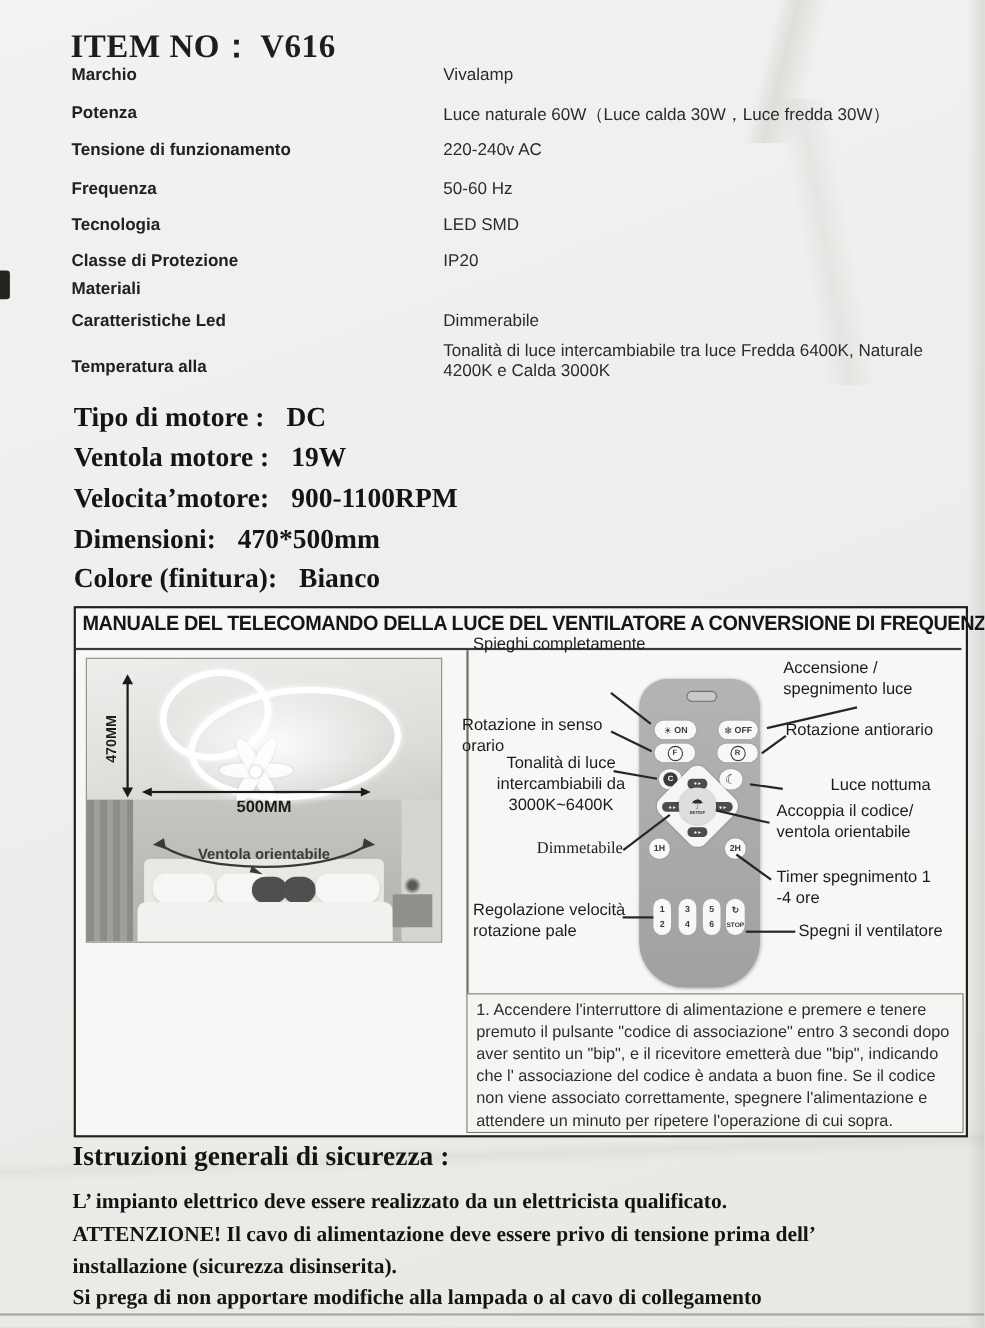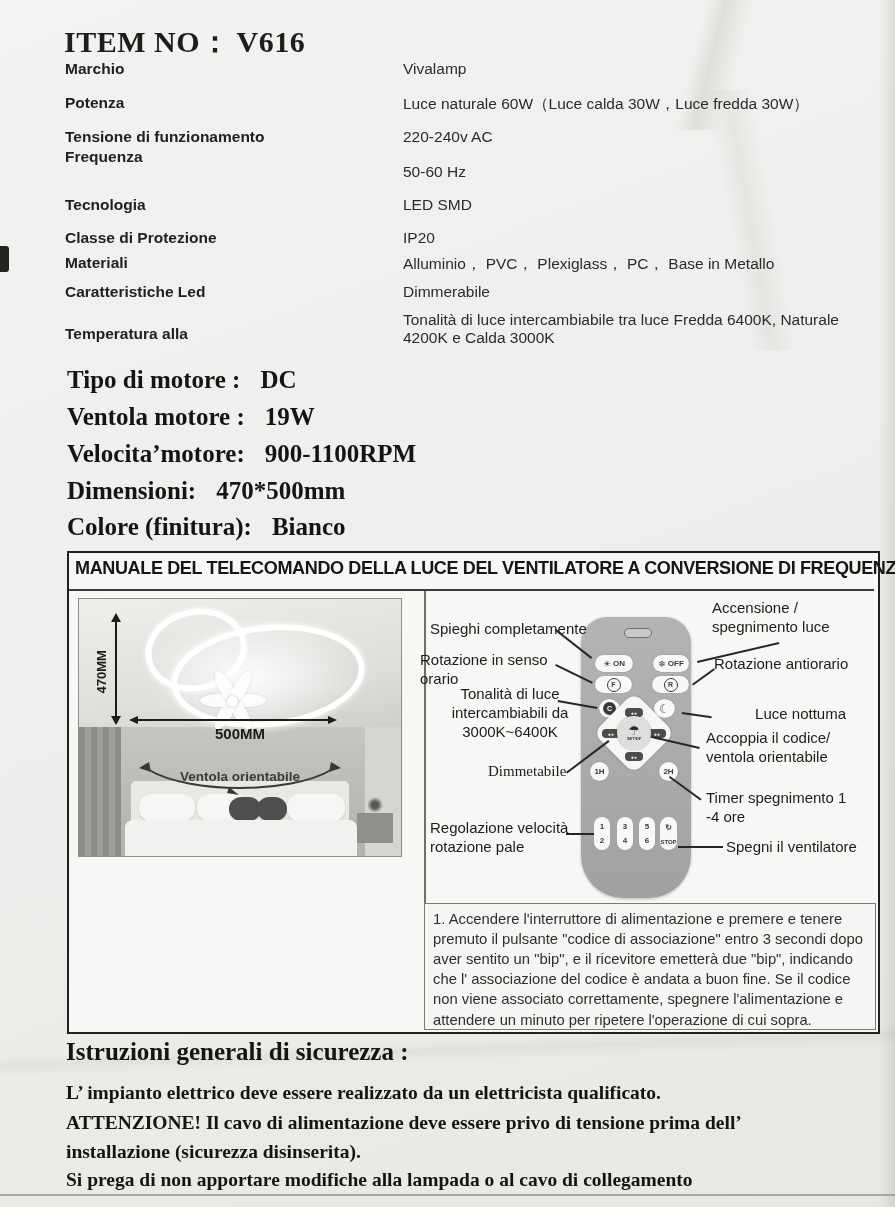--- a/index.html
+++ b/index.html
@@ -113,28 +113,27 @@
   <div class="abs item-header">
     <span>ITEM NO：</span><span style="margin-left:6px;">V616</span>
   </div>
 
   <div class="abs spec-label" style="left:65px;top:60px;">Marchio</div>
   <div class="abs spec-value" style="left:403px;top:60px;">Vivalamp</div>
   <div class="abs spec-label" style="left:65px;top:94px;">Potenza</div>
   <div class="abs spec-value" style="left:403px;top:94px;">Luce naturale 60W（Luce calda 30W，Luce fredda 30W）</div>
   <div class="abs spec-label" style="left:65px;top:128px;">Tensione di funzionamento</div>
   <div class="abs spec-value" style="left:403px;top:128px;">220-240v AC</div>
-  <div class="abs spec-label" style="left:65px;top:148px;">Frequenza</div>
+  <div class="abs spec-label" style="left:65px;top:163px;">Frequenza</div>
   <div class="abs spec-value" style="left:403px;top:163px;">50-60 Hz</div>
   <div class="abs spec-label" style="left:65px;top:196px;">Tecnologia</div>
   <div class="abs spec-value" style="left:403px;top:196px;">LED SMD</div>
   <div class="abs spec-label" style="left:65px;top:229px;">Classe di Protezione</div>
   <div class="abs spec-value" style="left:403px;top:229px;">IP20</div>
   <div class="abs spec-label" style="left:65px;top:254px;">Materiali</div>
-  <div class="abs spec-value" style="left:403px;top:254px;">Alluminio， PVC， Plexiglass， PC， Base in Metallo</div>
   <div class="abs spec-label" style="left:65px;top:283px;">Caratteristiche Led</div>
   <div class="abs spec-value" style="left:403px;top:283px;">Dimmerabile</div>
   <div class="abs spec-label" style="left:65px;top:325px;">Temperatura alla</div>
   <div class="abs spec-value" style="left:403px;top:311px;width:478px;">Tonalità di luce intercambiabile tra luce Fredda 6400K, Naturale 4200K e Calda 3000K</div>
 
   <div class="abs motor-line" style="left:67px;top:366px;">
     <span>Tipo di motore :</span><span class="val">DC</span>
   </div>
   <div class="abs motor-line" style="left:67px;top:403px;">
     <span>Ventola motore :</span><span class="val">19W</span>
@@ -261,21 +260,21 @@
     <div class="speed" style="left:58px;">
       <span>5</span>
       <span>6</span>
     </div>
     <div class="speed stopb" style="left:79px;width:17px;">
       <span class="ic">↻</span>
       <span>STOP</span>
     </div>
   </div>
 
-  <div class="callout" style="left:430px;top:576px;width:165px;margin-top:43px;">Spieghi completamente</div>
+  <div class="callout" style="left:430px;top:576px;width:165px;">Spieghi completamente</div>
   <div class="callout" style="left:420px;top:650px;width:165px;">Rotazione in senso orario</div>
   <div class="callout" style="left:444px;top:684px;width:132px;text-align:center;">Tonalità di luce
 intercambiabili da
 3000K~6400K</div>
   <div class="callout" style="left:488px;top:762px;width:110px;font-family:Liberation Serif, serif;">Dimmetabile</div>
   <div class="callout" style="left:430px;top:818px;width:150px;">Regolazione velocità
 rotazione pale</div>
 
   <div class="callout" style="left:712px;top:598px;width:155px;">Accensione /
 spegnimento luce</div>

